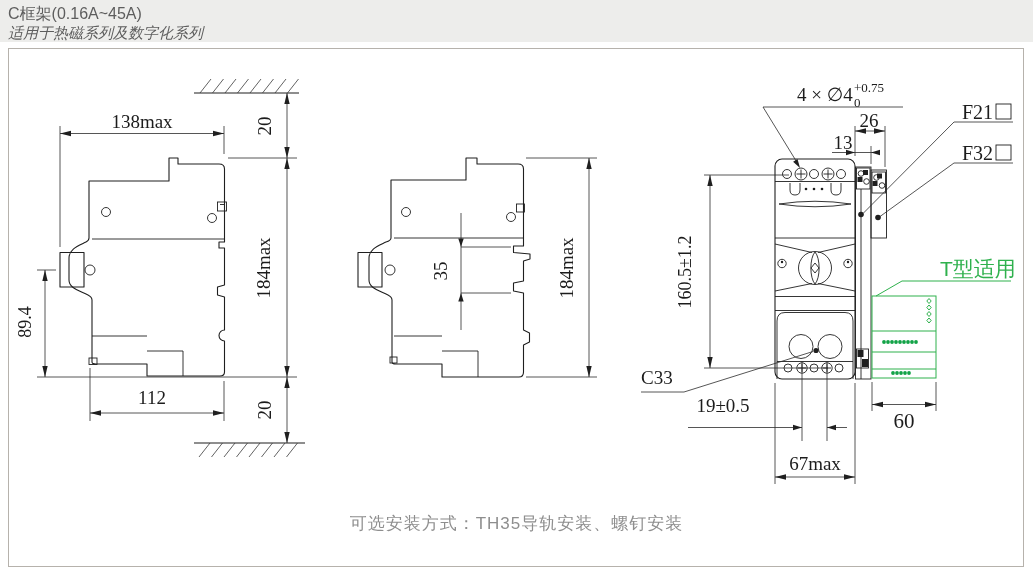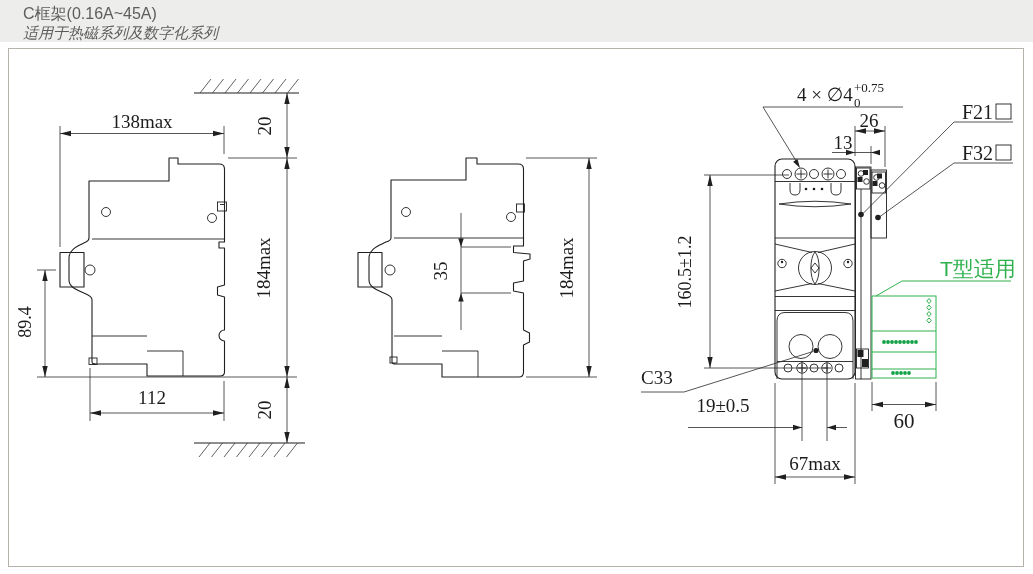--- a/index.html
+++ b/index.html
@@ -1,19 +1,19 @@
 <!DOCTYPE html>
 <html><head>
 <meta charset="utf-8">
 <style>
   html,body{margin:0;padding:0;background:#fff;width:1033px;height:574px;overflow:hidden;
     font-family:"Liberation Sans",sans-serif;}
   #stage{position:relative;width:1033px;height:574px;background:#fff;}
   #hdr{position:absolute;left:0;top:0;width:1033px;height:42px;background:#ededeb;
-    box-sizing:border-box;padding:4px 0 0 23px;}
+    box-sizing:border-box;padding:4px 0 0 8px;}
   #hdr .t1{font-size:16px;line-height:19px;color:#5d5d5d;}
   #hdr .t2{font-size:15px;line-height:19px;color:#5d5d5d;font-style:italic;}
   #frame{position:absolute;left:8px;top:48px;width:1016px;height:519px;border:1px solid #b6b2ac;
     background:#fff;box-sizing:border-box;}
   #cap{position:absolute;left:0;top:512px;width:1033px;text-align:center;
     font-size:17px;color:#8e8e8e;letter-spacing:1px;}
   svg{position:absolute;left:0;top:0;}
   .ol{fill:none;stroke:#1f1f1f;stroke-width:1.1;stroke-linejoin:round;}
   .il{fill:none;stroke:#1f1f1f;stroke-width:0.9;}
   .dl{fill:none;stroke:#2b2b2b;stroke-width:0.8;}
@@ -304,13 +304,14 @@
 
       <g>
         <line class="dl" x1="872" y1="382" x2="872" y2="411"></line>
         <line class="dl" x1="936" y1="382" x2="936" y2="411"></line>
         <line class="dl" x1="872" y1="404.5" x2="936" y2="404.5" marker-start="url(#as)" marker-end="url(#ae)"></line>
         <text class="dim" x="904" y="428" text-anchor="middle" style="font-size:21px">60</text>
       </g>
     </g>
   </svg>
 
+  <div id="cap">可选安装方式：TH35导轨安装、螺钉安装</div>
 </div>
 
 </body></html>

